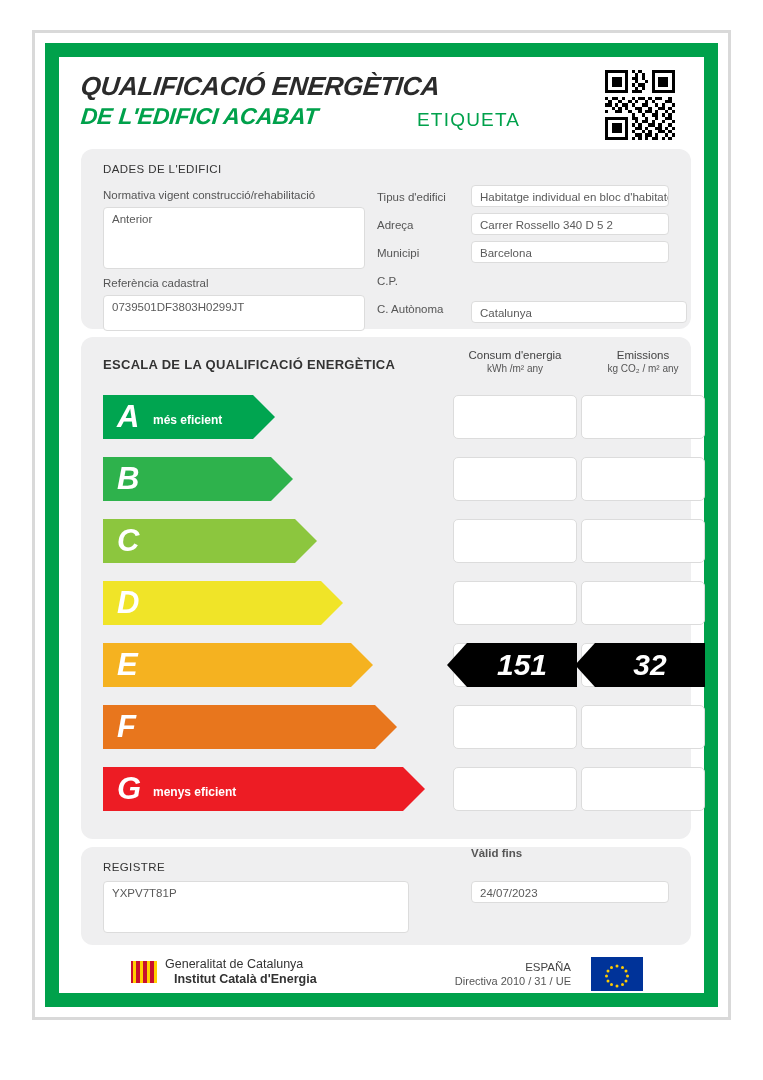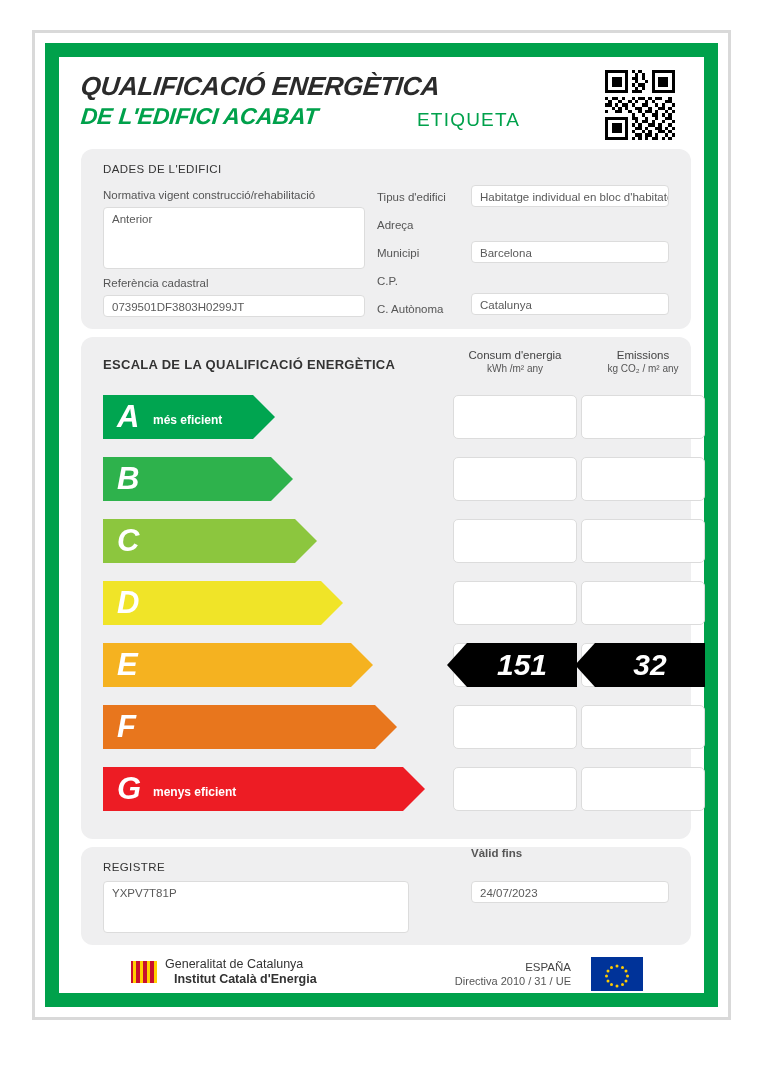--- a/index.html
+++ b/index.html
@@ -434,34 +434,35 @@
           </div>
         </div>
 
         <div class="panel" id="panel-dades">
           <div class="panel-title" style="position:absolute;left:22px;top:14px;">DADES DE L'EDIFICI</div>
 
           <div class="field-label" style="left:22px;top:40px;">Normativa vigent construcció/rehabilitació</div>
           <div class="field-box" style="left:22px;top:58px;width:262px;height:62px;">Anterior</div>
 
           <div class="field-label" style="left:22px;top:128px;">Referència cadastral</div>
-          <div class="field-box" style="left:22px;top:146px;width:262px;height:22px;">0739501DF3803H0299JT</div>
+          <div class="field-box" style="left:22px;top:146px;width:262px;height:36px;">0739501DF3803H0299JT</div>
 
           <div class="field-label" style="left:296px;top:42px;">Tipus d'edifici</div>
           <div class="field-box" style="left:390px;top:36px;width:198px;height:22px;">Habitatge individual en bloc d'habitatges</div>
 
           <div class="field-label" style="left:296px;top:70px;">Adreça</div>
+          <div class="field-box" style="left:390px;top:64px;width:198px;height:22px;">Carrer Rossello 340 D 5 2</div>
 
           <div class="field-label" style="left:296px;top:98px;">Municipi</div>
           <div class="field-box" style="left:390px;top:92px;width:198px;height:22px;">Barcelona</div>
 
           <div class="field-label" style="left:296px;top:126px;">C.P.</div>
 
           <div class="field-label" style="left:296px;top:154px;">C. Autònoma</div>
-          <div class="field-box" style="left:390px;top:144px;width:198px;height:22px;">Catalunya</div>
+          <div class="field-box" style="left:390px;top:152px;width:216px;height:22px;">Catalunya</div>
         </div>
 
         <div class="panel" id="panel-escala">
           <div class="scale-title">ESCALA DE LA QUALIFICACIÓ ENERGÈTICA</div>
 
           <div class="col-head" style="left:372px;top:12px;width:124px;">
             <span>Consum d'energia</span>
             <span class="sub">kWh /m² any</span>
           </div>
           <div class="col-head" style="left:500px;top:12px;width:124px;">

